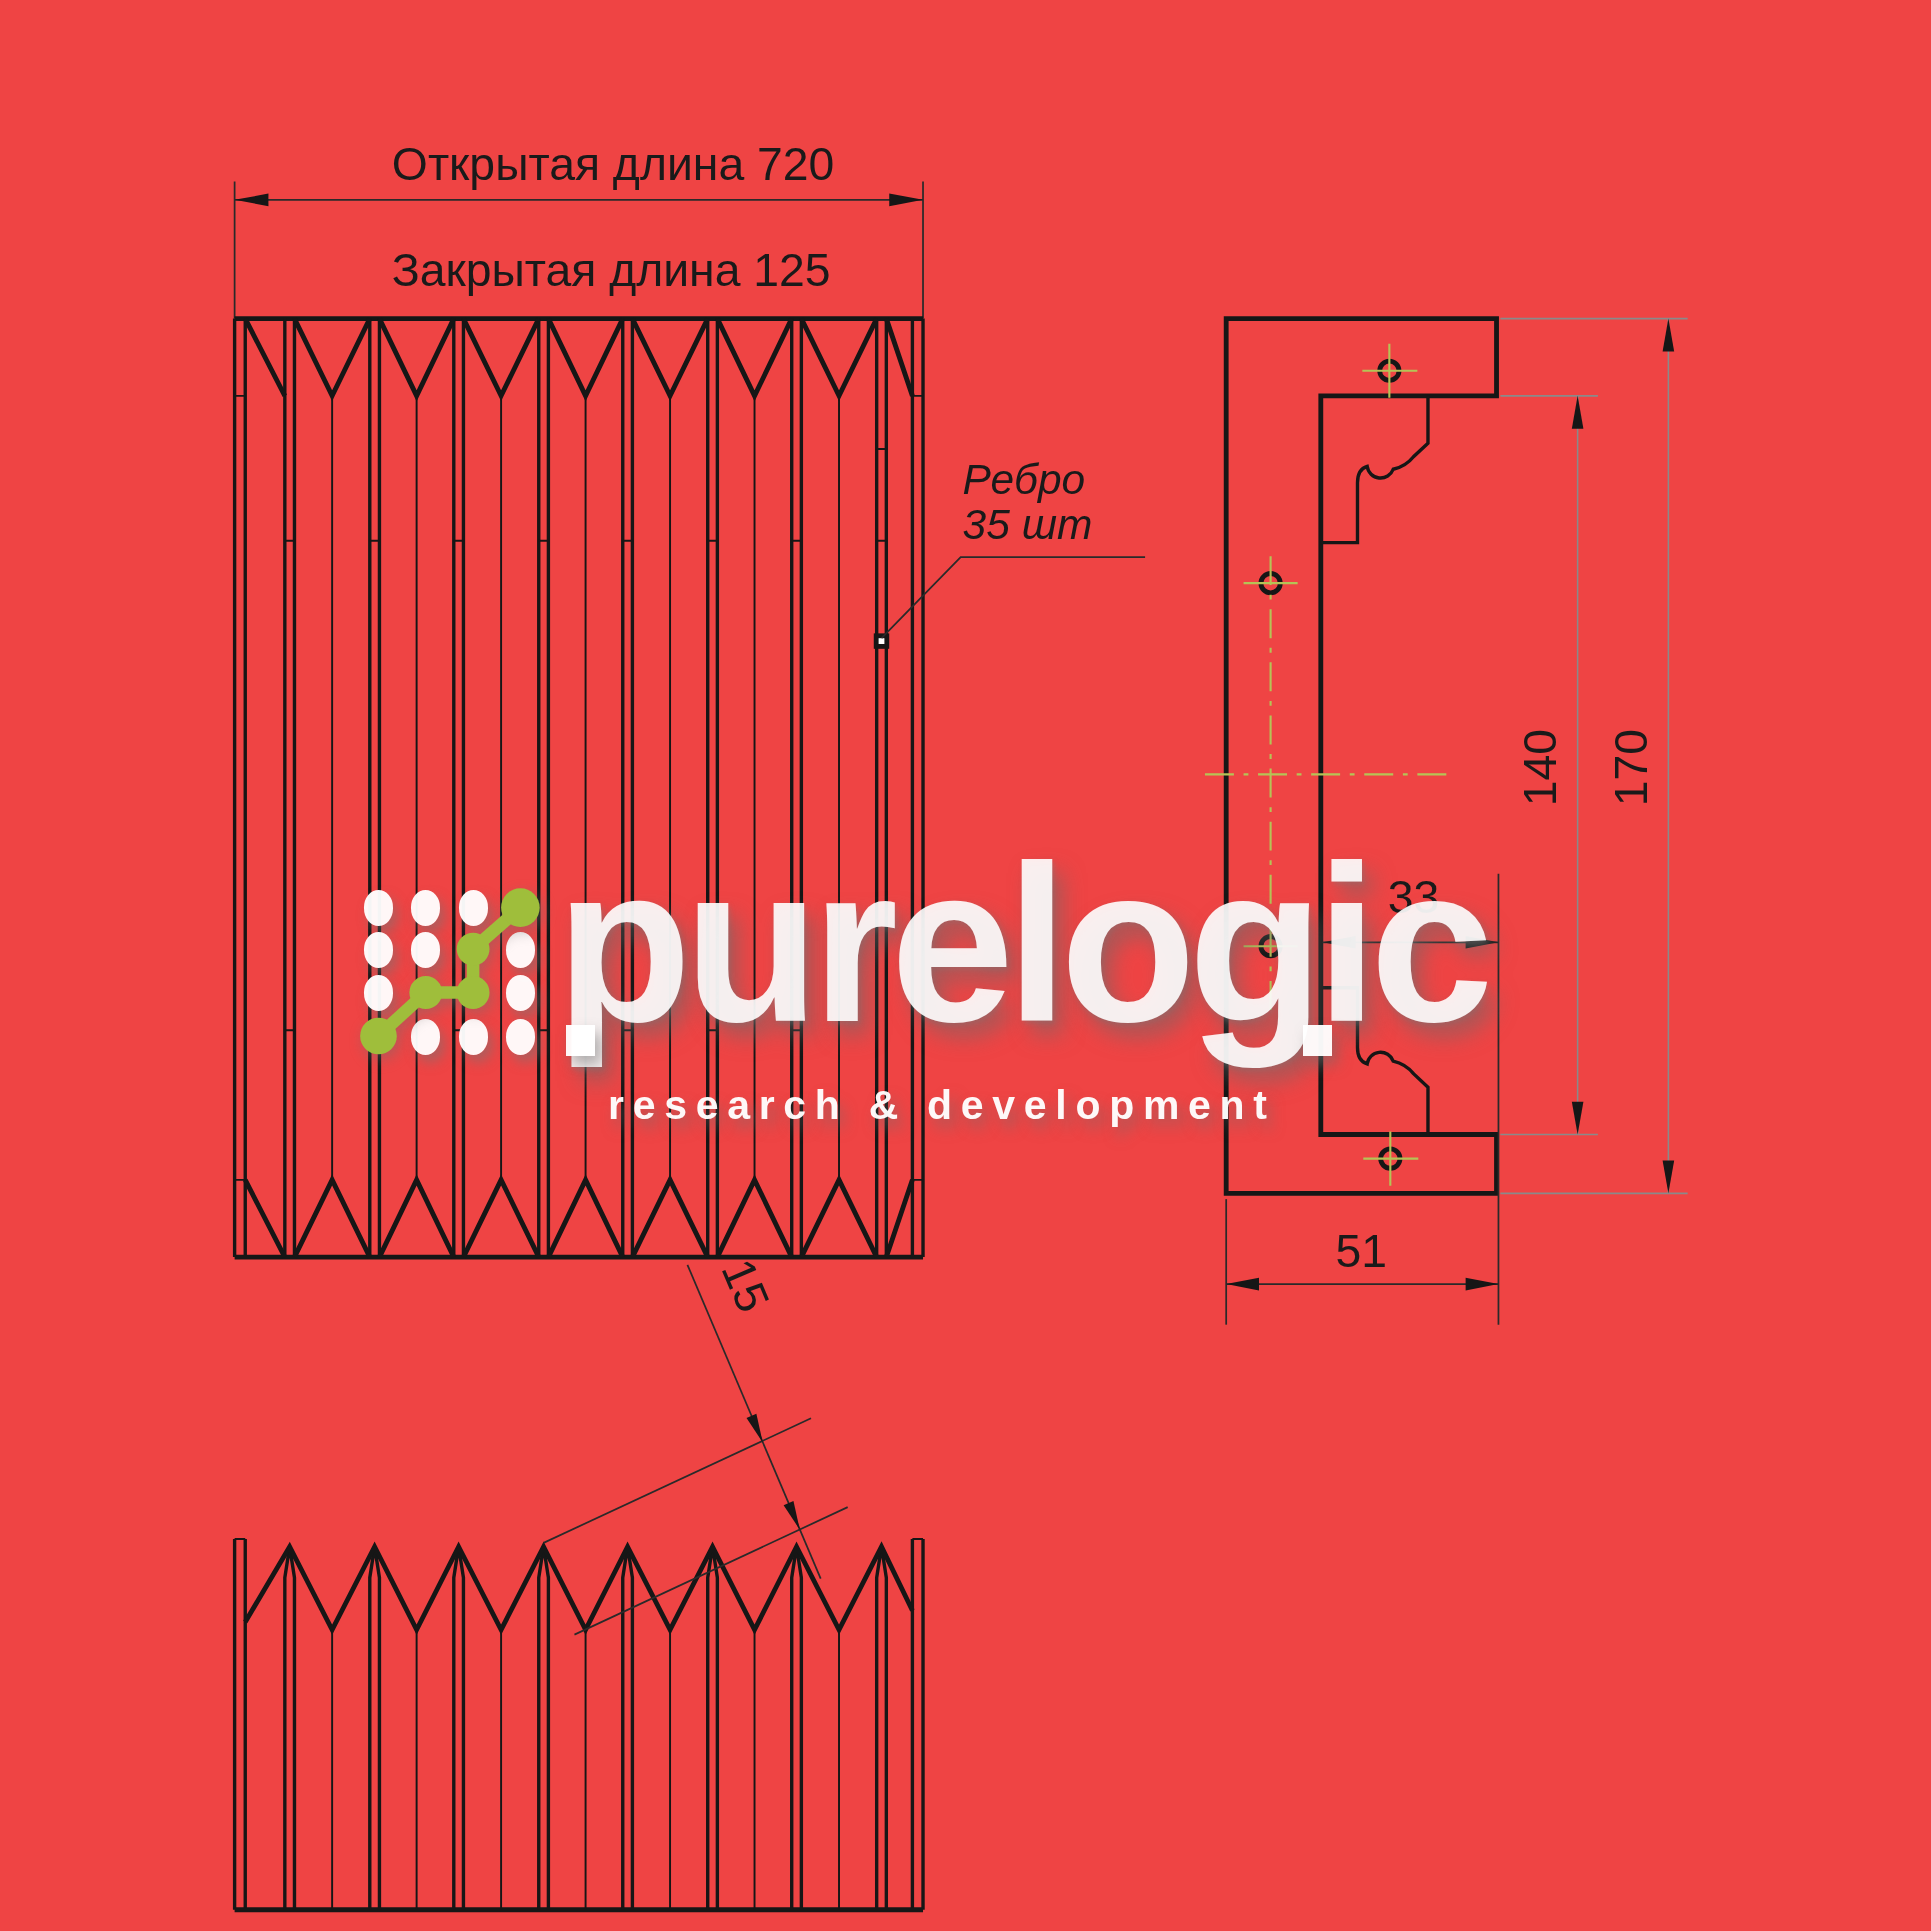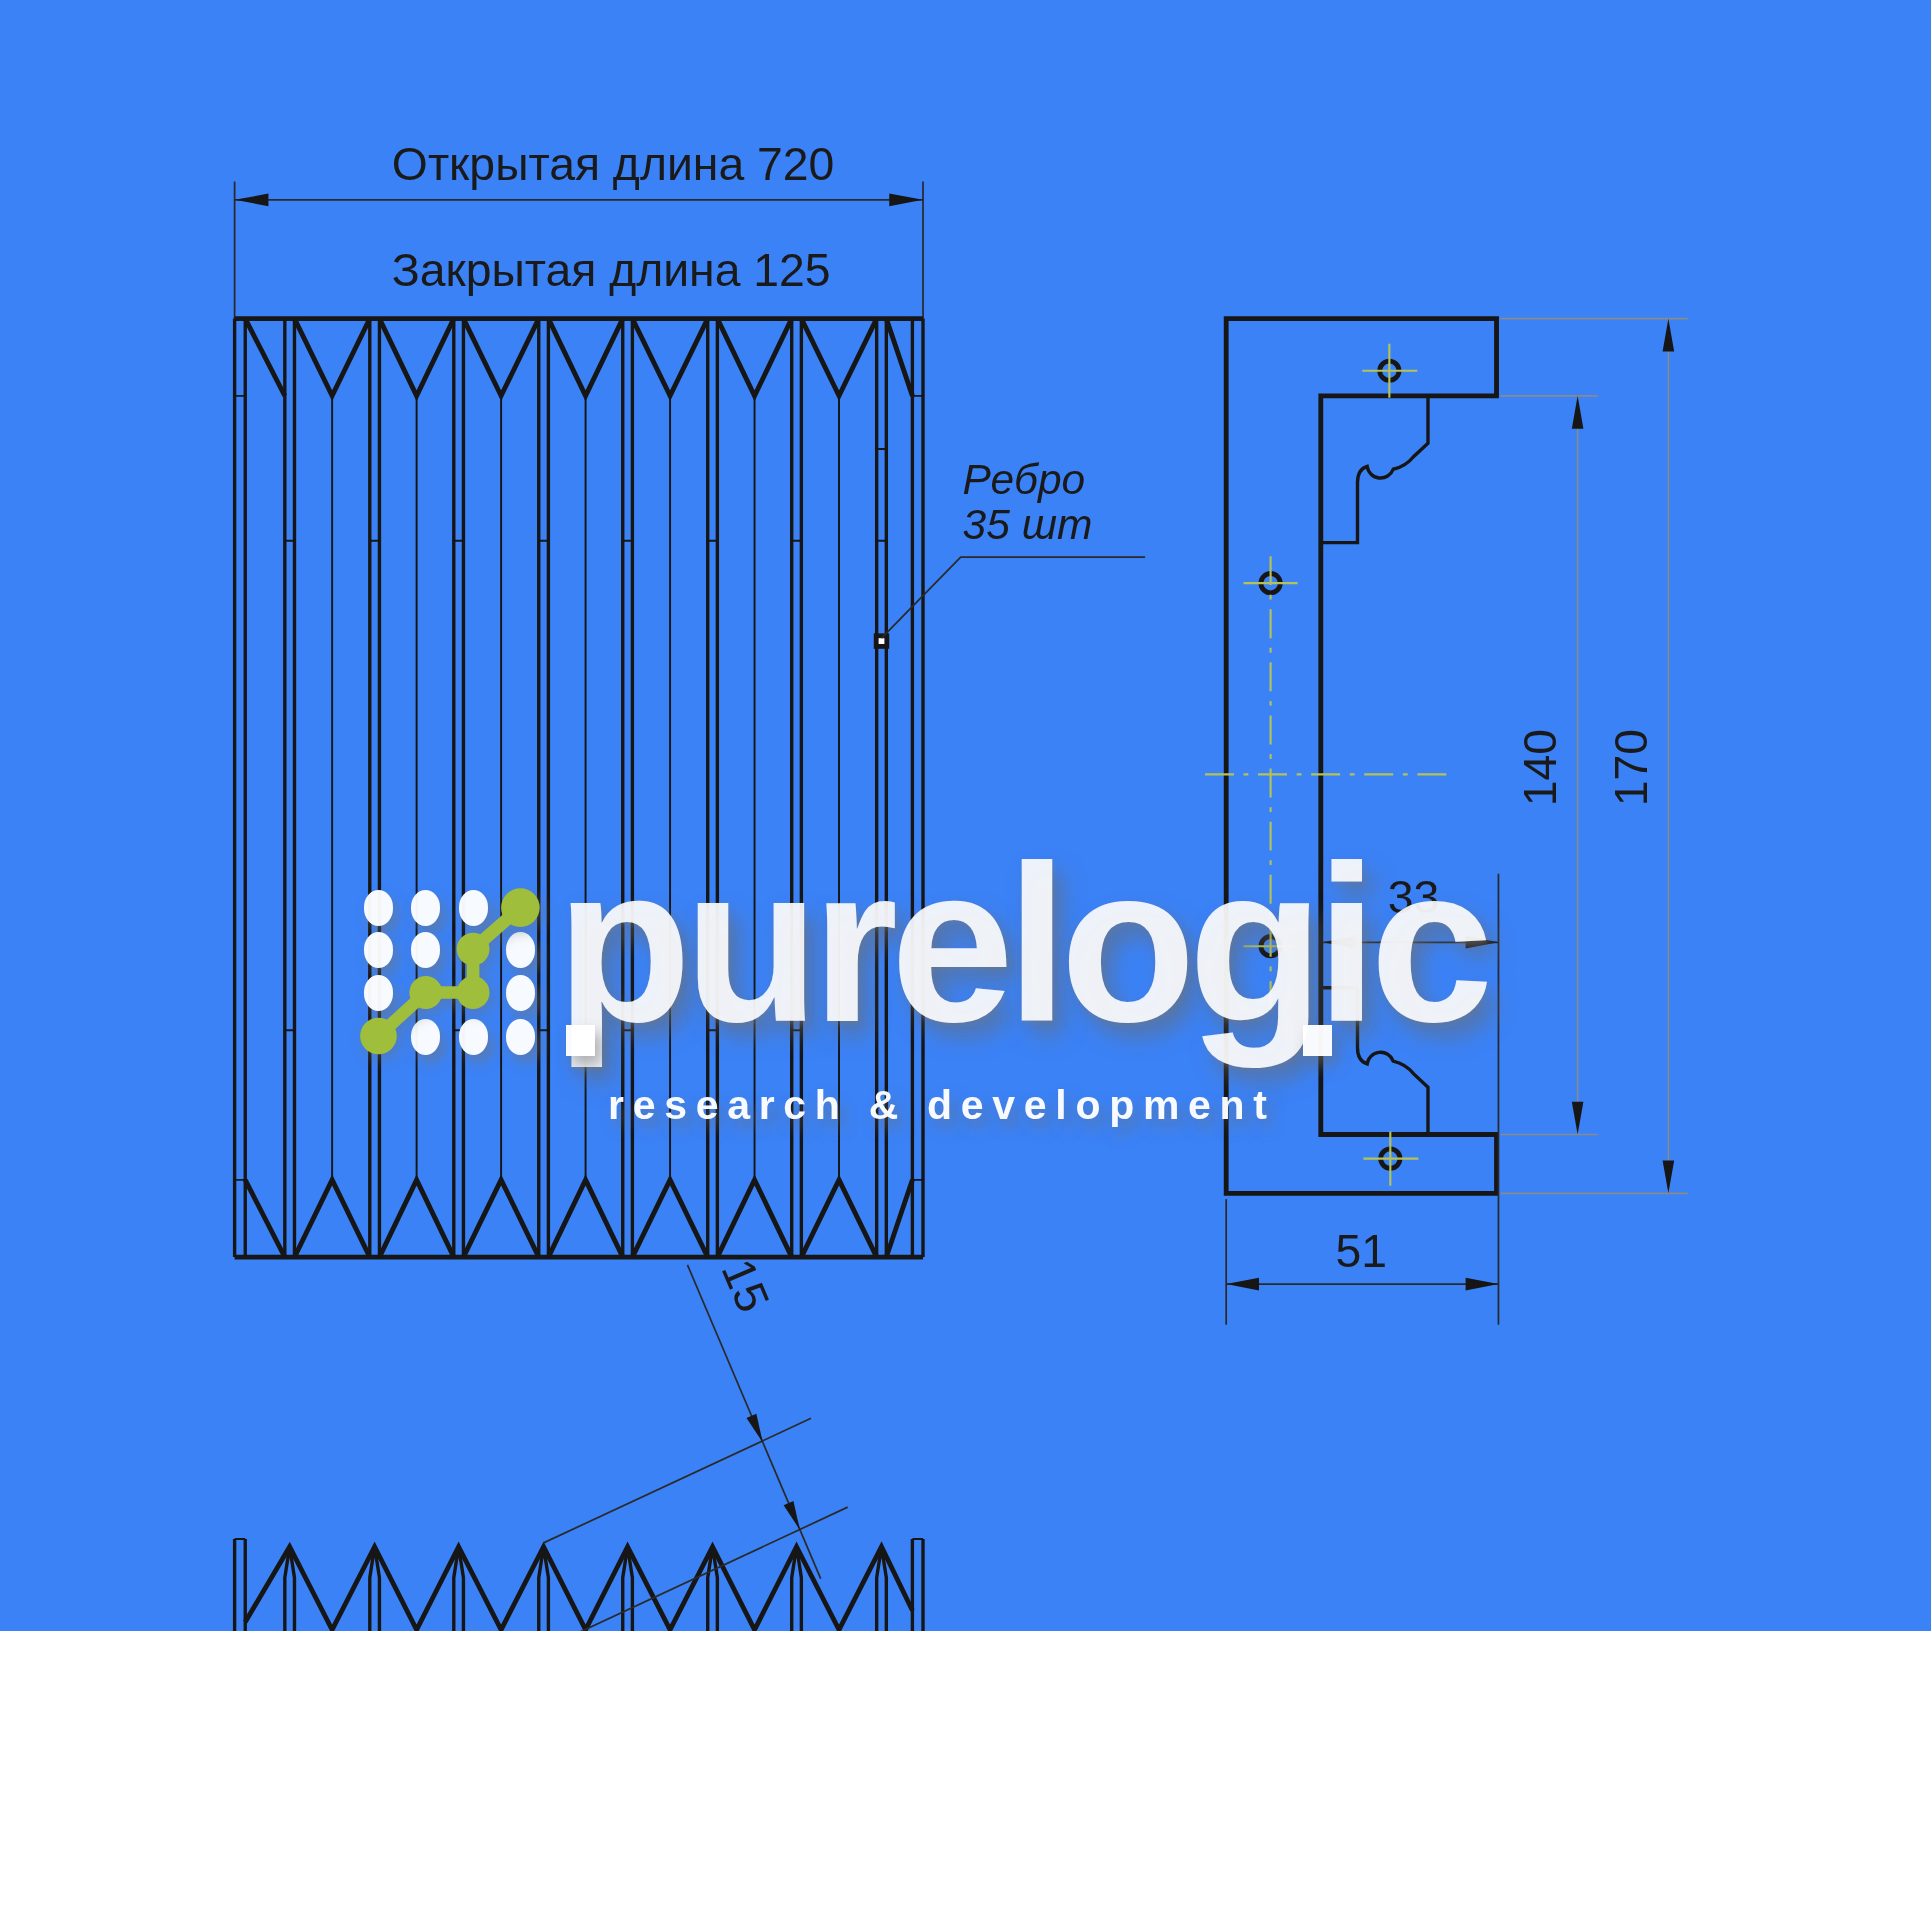--- a/index.html
+++ b/index.html
@@ -1,16 +1,16 @@
 <!DOCTYPE html>
 <html><head>
 <meta charset="utf-8">
 <style>
   html,body{margin:0;padding:0;background:#ffffff;}
-  #page{position:relative;width:1931px;height:1631px;background:#3b82f6;overflow:hidden;
+  #page{position:relative;width:1931px;height:1931px;background:#ef4444;overflow:hidden;
         font-family:"Liberation Sans",sans-serif;}
   #drawing{position:absolute;left:0;top:0;}
   .ln{stroke:#161616;fill:none;}
   .thick{stroke-width:5;}
   .med{stroke-width:3.5;}
   .thin{stroke-width:2;}
   .dim{stroke:#2a2a2a;stroke-width:1.8;fill:none;}
   .dimgray{stroke:#8a8a8a;stroke-width:1.6;fill:none;}
   .arr{fill:#161616;stroke:none;}
   .cl{stroke:#b5c356;stroke-width:2.2;fill:none;}

